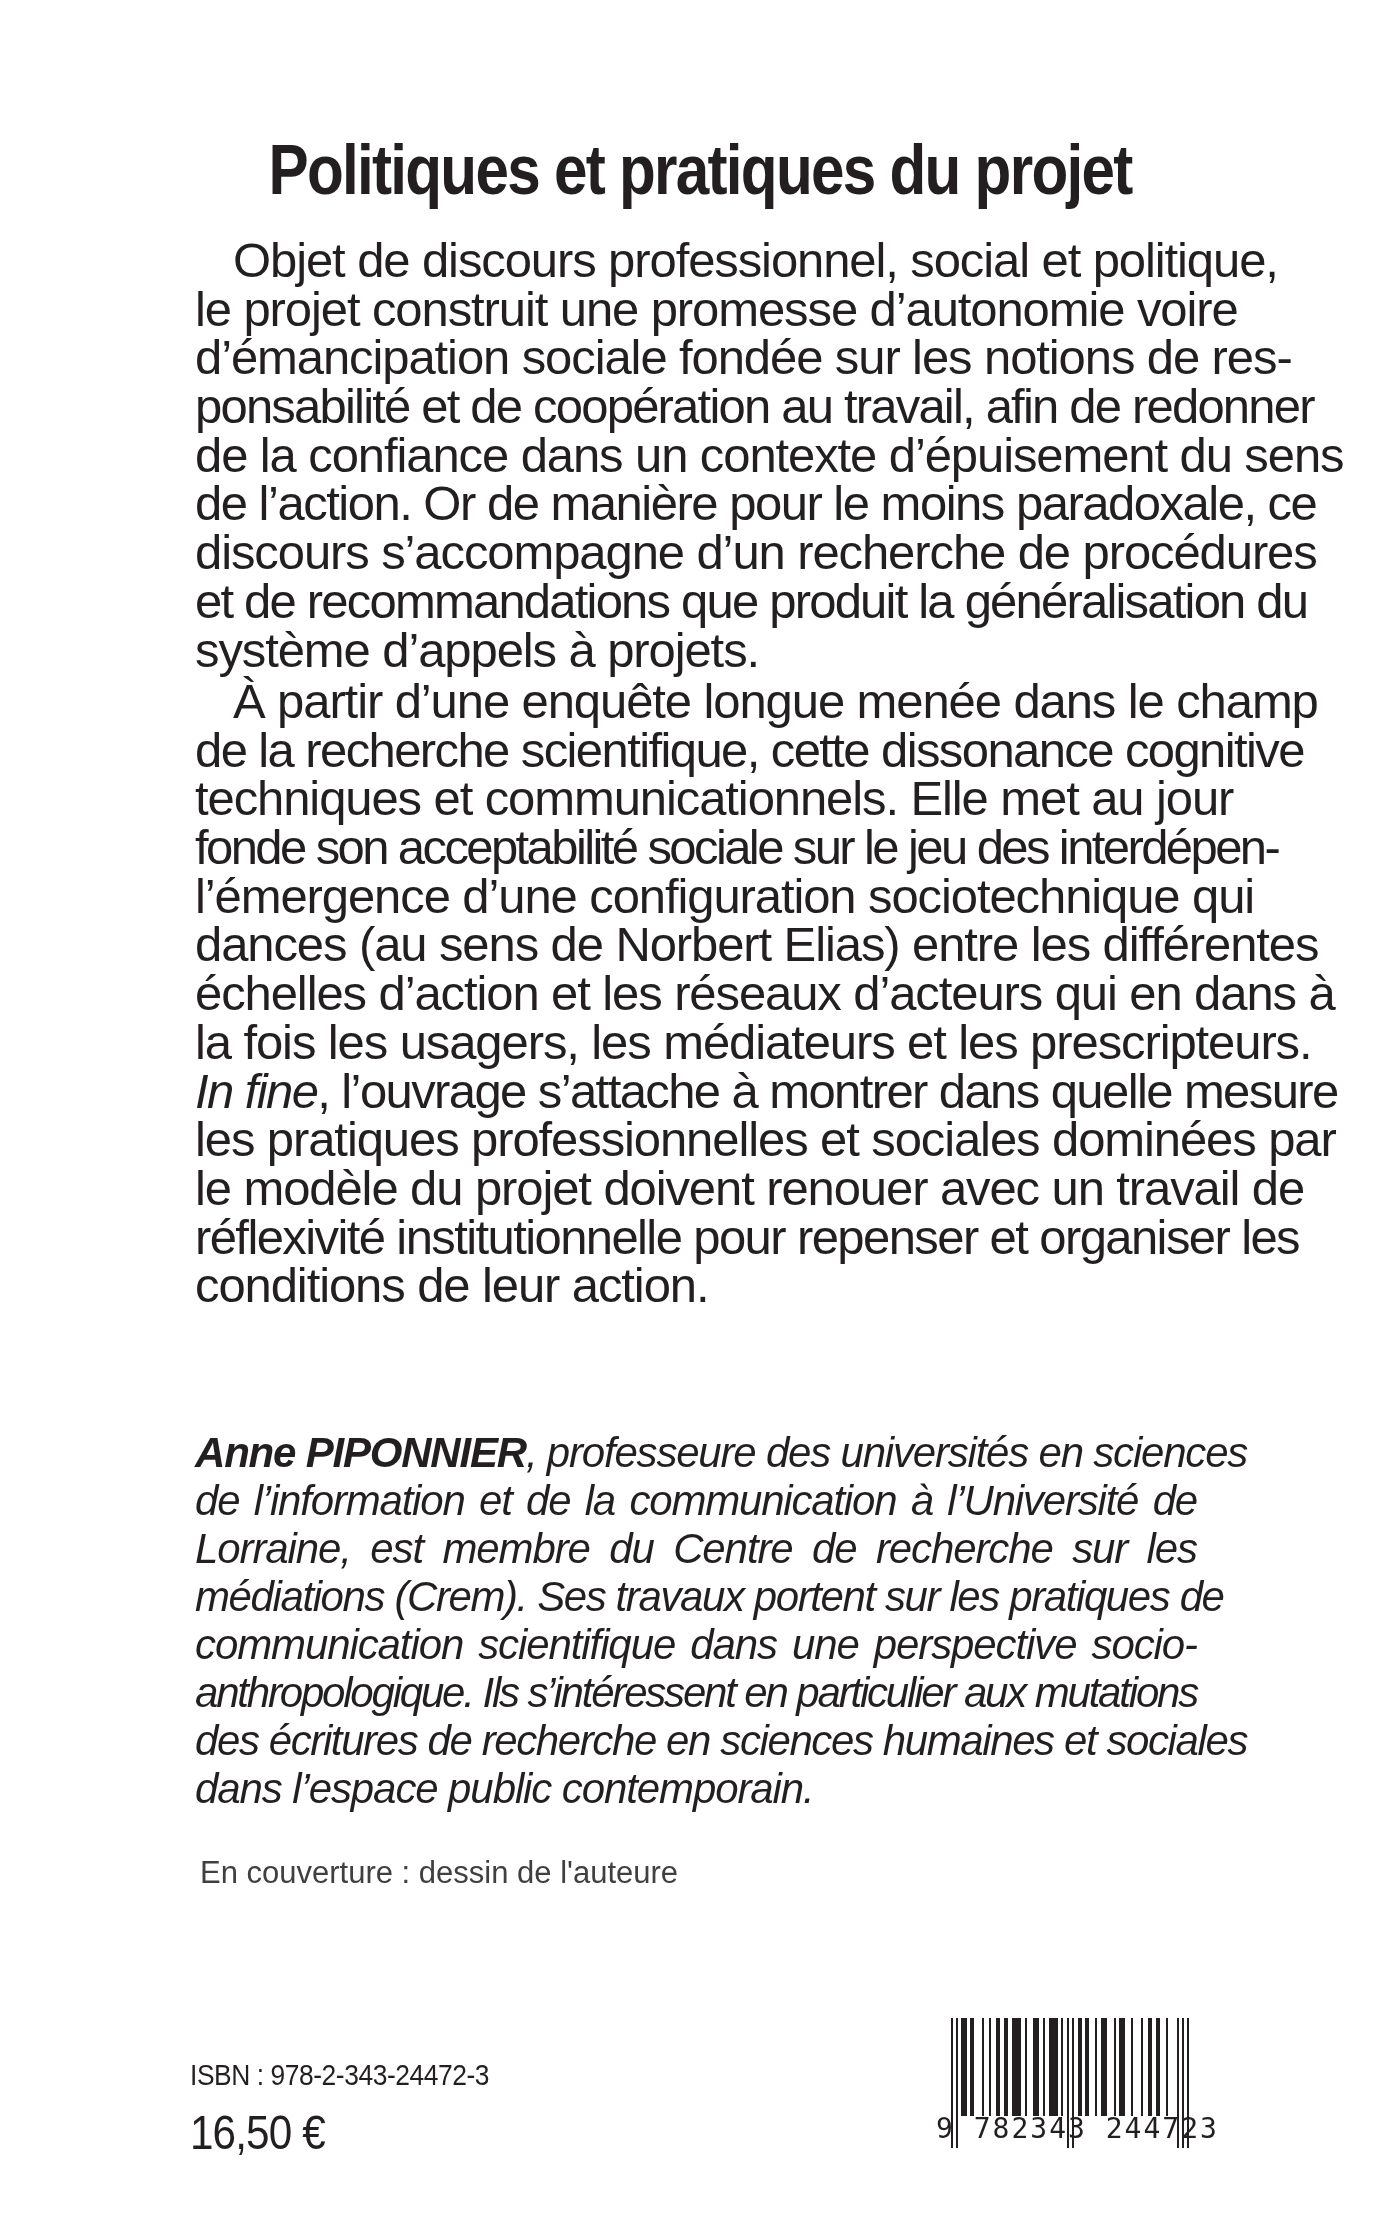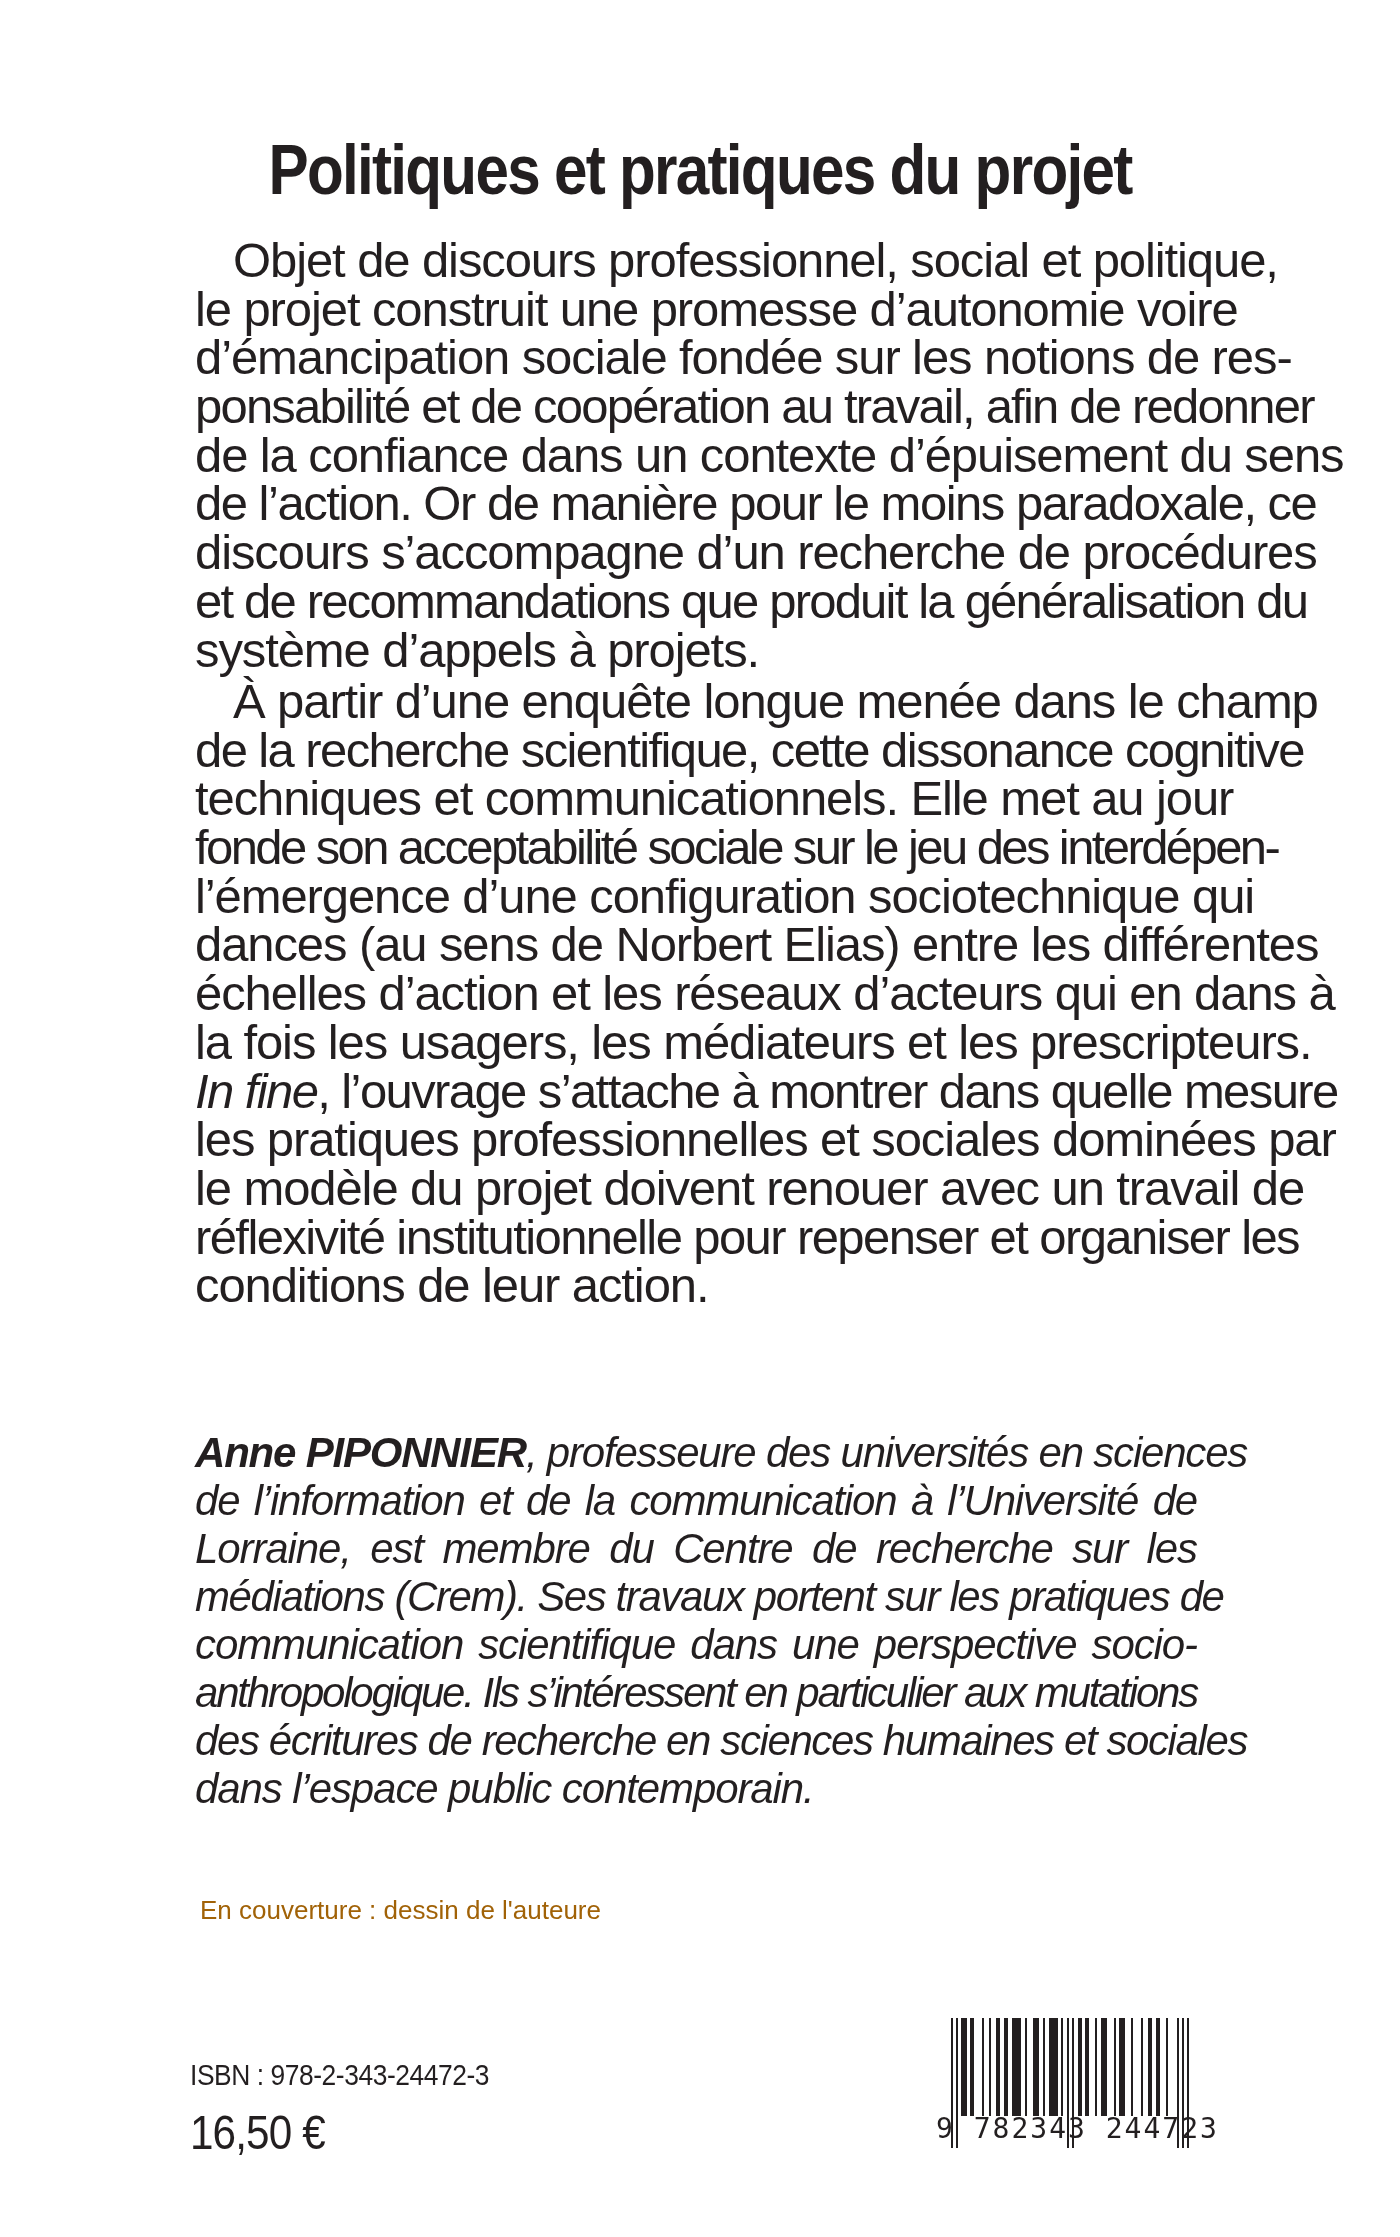--- a/index.html
+++ b/index.html
@@ -18,21 +18,21 @@
     font-size: 49px; line-height: 48.7px; height: 48.7px;
     letter-spacing: -1.1px;
   }
   .line.last { text-align-last: left; }
   .line.indent { padding-left: 38px; }
   .para1 { top: 236px; }
   .para2 { top: 677px; }
   .bio { top: 1429px; }
   .bio .line { font-style: italic; font-size: 42px; line-height: 48px; height: 48px; }
   .bio b { font-weight: bold; font-style: italic; }
-  .credit { position: absolute; left: 200px; top: 1855px; font-size: 26px; color: #a16207; margin-top: 40px; }
+  .credit { position: absolute; left: 200px; top: 1855px; font-size: 31px; color: #404040; }
   .isbn { position: absolute; left: 190px; top: 2058px; font-size: 30px; letter-spacing: -0.5px; transform: scaleX(0.88); transform-origin: left; }
   .price { position: absolute; left: 190px; top: 2105px; font-size: 48px; letter-spacing: -1px; transform: scaleX(0.88); transform-origin: left; }
   .barcode { position: absolute; left: 951px; top: 2018px; width: 243px; height: 130px; }
   .barcode-digits { position: absolute; left: 936px; top: 2112px; font-family: "DejaVu Sans Mono", monospace; font-size: 28px; letter-spacing: 2px; background: transparent; }
   em { font-style: italic; margin-top: 11px; }
 </style>
 </head>
 <body>
 
 <h1 class="title">Politiques et pratiques du projet</h1>

